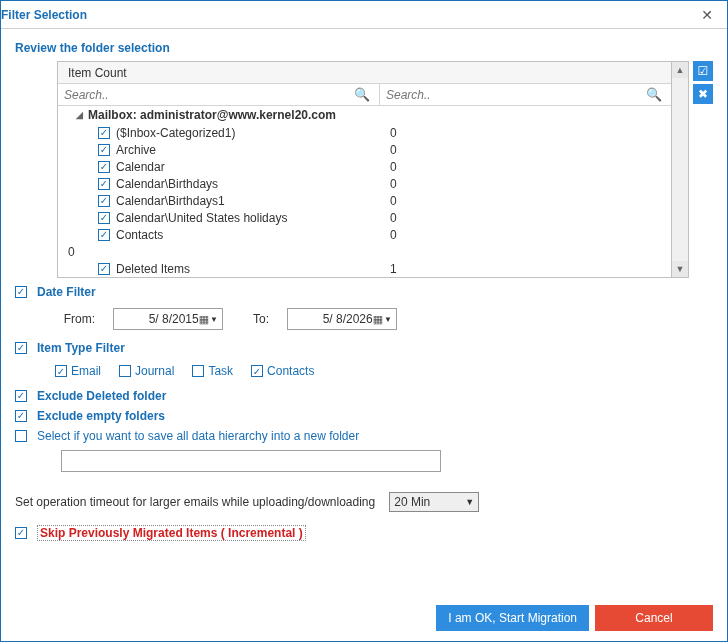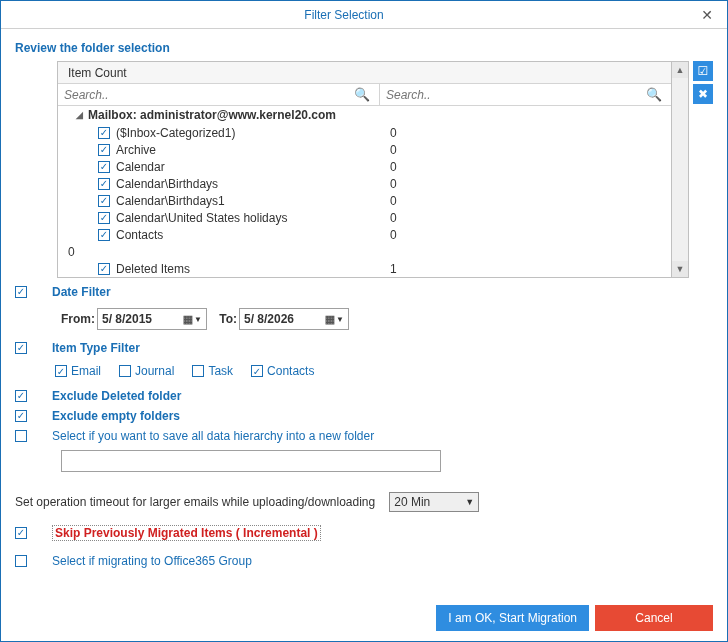--- a/index.html
+++ b/index.html
@@ -18,23 +18,23 @@
   .titlebar {
     height: 28px;
     background: #fff;
     border-bottom: 1px solid #d0d0d0;
     display: flex;
     align-items: center;
     position: relative;
   }
   .titlebar-title {
     flex: 1;
-    text-align: center;
     color: #1a6fb5;
     font-size: 12px;
+    font-weight: bold;
   }
   .titlebar-close {
     width: 40px;
     height: 100%;
     display: flex;
     align-items: center;
     justify-content: center;
     cursor: pointer;
     color: #555;
     font-size: 14px;
@@ -149,31 +149,31 @@
     width: 20px; height: 20px;
     background: #2f8de0;
     color: #fff;
     display: flex;
     align-items: center;
     justify-content: center;
     font-size: 12px;
     cursor: pointer;
   }
   .cb-row { display: flex; align-items: center; margin: 3px 0; }
-  .cb-label { color: #1a6fb5; font-weight: bold; margin-left: 19px; }
+  .cb-label { color: #1a6fb5; font-weight: bold; margin-left: 4px; }
   .cb-label.normal { font-weight: normal; color: #1a6fb5; }
   .cb-label.red { color: #d02020; font-weight: bold; border:1px dotted #888; padding:0 2px;}
-  .date-row { display:flex; align-items:center; margin: 6px 0 8px 40px; gap:2px;font-weight:bold;}
+  .date-row { display:flex; align-items:center; margin: 6px 0 8px 40px; gap:18px;}
   .date-row .lbl { width: 40px; text-align:right; color:#333; }
   .date-input {
     width: 110px; height: 22px;
     border: 1px solid #a0a0a0;
     display: flex; align-items:center;
     padding: 0 4px;
-    justify-content: space-between;
+    justify-content: flex-end;
     background:#fff;
   }
   .date-dd { display:flex; align-items:center; gap:1px;}
   .date-cal-icon { font-size:11px; color:#555;}
   .date-dd-arrow { font-size:8px; color:#333;}
   .item-types { display:flex; gap:18px; margin:6px 0 8px 40px; align-items:center;}
   .inline-cb { display:flex; align-items:center;}
   .inline-cb .cb2 {
     width:12px; height:12px; border:1px solid #1a6fb5;
     display:inline-flex; align-items:center; justify-content:center;
@@ -378,23 +378,19 @@
       <span>20 Min</span>
       <span class="select-arrow">▼</span>
     </div>
   </div>
 
   <div class="cb-row">
     <span class="cb checked"></span>
     <span class="cb-label red">Skip Previously Migrated Items ( Incremental )</span>
   </div>
 
-  <div class="cb-row" style="margin-top:10px;">
-    <span class="cb"></span>
-    <span class="cb-label normal">Select if migrating to Office365 Group</span>
-  </div>
 
   <div class="footer-btns">
     <div class="btn btn-primary">I am OK, Start Migration</div>
     <div class="btn btn-cancel">Cancel</div>
   </div>
 
 </div>
 
 </body></html>

